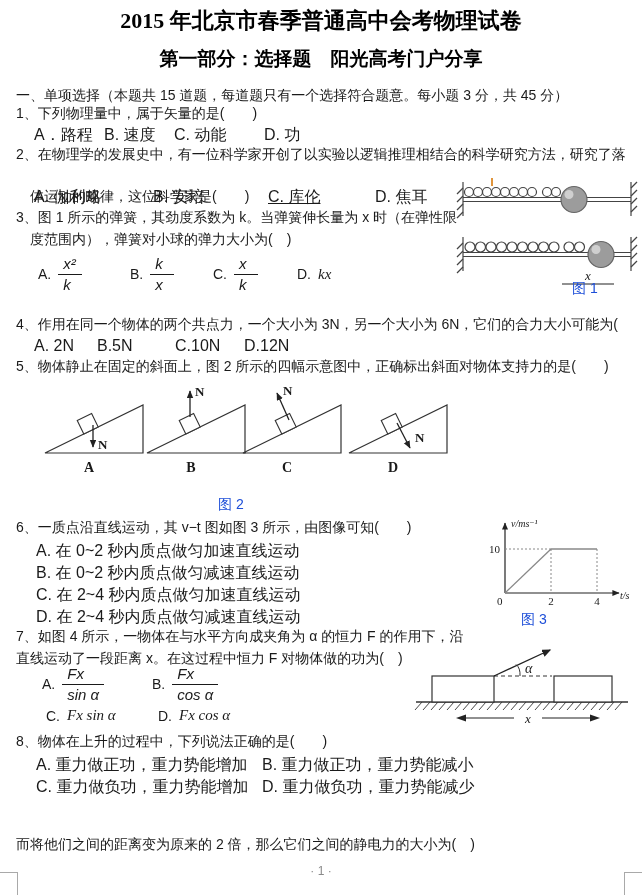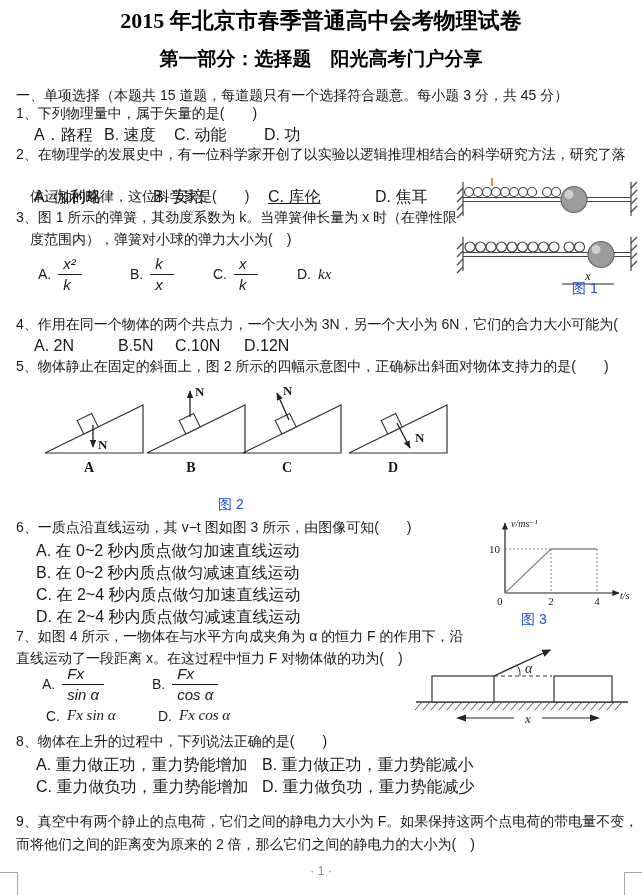--- a/index.html
+++ b/index.html
@@ -141,21 +141,21 @@
       <circle cx="147" cy="77.5" r="13" fill="#9c9c9c" stroke="#666"></circle>
       <circle cx="142" cy="72.5" r="4.5" fill="#cfcfcf" stroke="none"></circle>
       <line x1="108" y1="107" x2="160" y2="107" stroke="#222"></line>
     </g>
     <text x="134" y="103" text-anchor="middle" font-size="13" font-style="italic" fill="#1a1a1a">x</text>
   </svg>
   <div class="figcap" style="left:572px; top:280px;">图 1</div>
 
   <div class="line" style="left:16px; top:316px;">4、作用在同一个物体的两个共点力，一个大小为 3N，另一个大小为 6N，它们的合力大小可能为(　　)</div>
   <span class="opt" style="left:34px; top:337px;">A.  2N</span>
-  <span class="opt" style="left:118px; top:337px;">B.5N</span>
+  <span class="opt" style="left:97px; top:337px;">B.5N</span>
   <span class="opt" style="left:175px; top:337px;">C.10N</span>
   <span class="opt" style="left:244px; top:337px;">D.12N</span>
 
   <div class="line" style="left:16px; top:358px;">5、物体静止在固定的斜面上，图 2 所示的四幅示意图中，正确标出斜面对物体支持力的是(　　)</div>
 
   <svg style="left:39px; top:383px;" width="110" height="92" viewBox="0 0 110 92">
     <defs>
         <marker id="m-a" markerWidth="7" markerHeight="7" refX="5.5" refY="2.5" orient="auto">
           <path d="M0,0 L6,2.5 L0,5 z" fill="#222"></path>
         </marker>
@@ -314,20 +314,19 @@
     </g>
     <text x="126" y="81" text-anchor="middle" font-size="13" font-style="italic" fill="#1a1a1a">x</text>
   </svg>
 
   <div class="line" style="left:16px; top:733px;">8、物体在上升的过程中，下列说法正确的是(　　)</div>
   <span class="opt" style="left:36px; top:755px;">A. 重力做正功，重力势能增加</span>
   <span class="opt" style="left:262px; top:755px;">B. 重力做正功，重力势能减小</span>
   <span class="opt" style="left:262px; top:777px;">D. 重力做负功，重力势能减少</span>
   <span class="opt" style="left:36px; top:777px;">C. 重力做负功，重力势能增加</span>
 
-  <div class="line" style="left:16px; top:813px;">9、真空中有两个静止的点电荷，它们之间的静电力大小为 F。如果保持这两个点电荷的带电量不变，</div>
   <div class="line" style="left:16px; top:836px;">而将他们之间的距离变为原来的 2 倍，那么它们之间的静电力的大小为(　)</div>
 
   <div class="footer" style="top:864px;">· 1 ·</div>
   <div class="corner bl"></div>
   <div class="corner br"></div>
 
 </div>
 
 </body></html>

